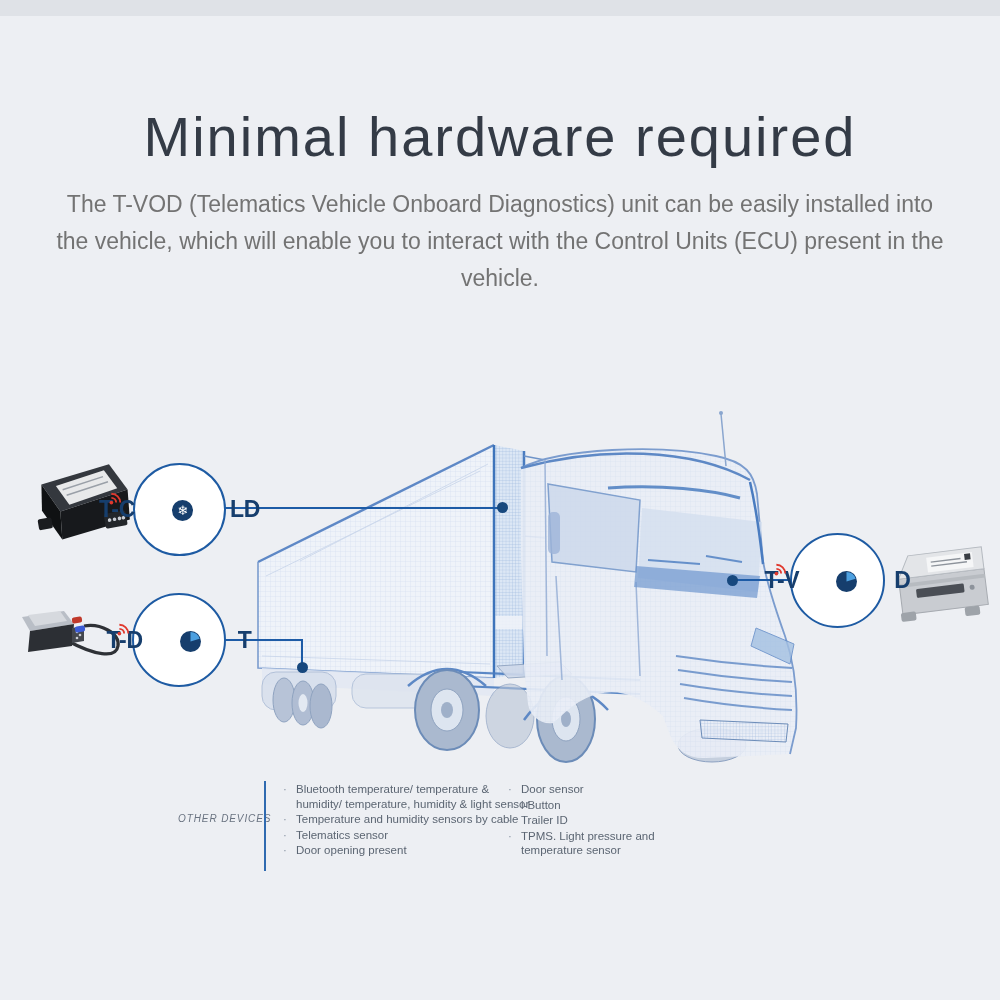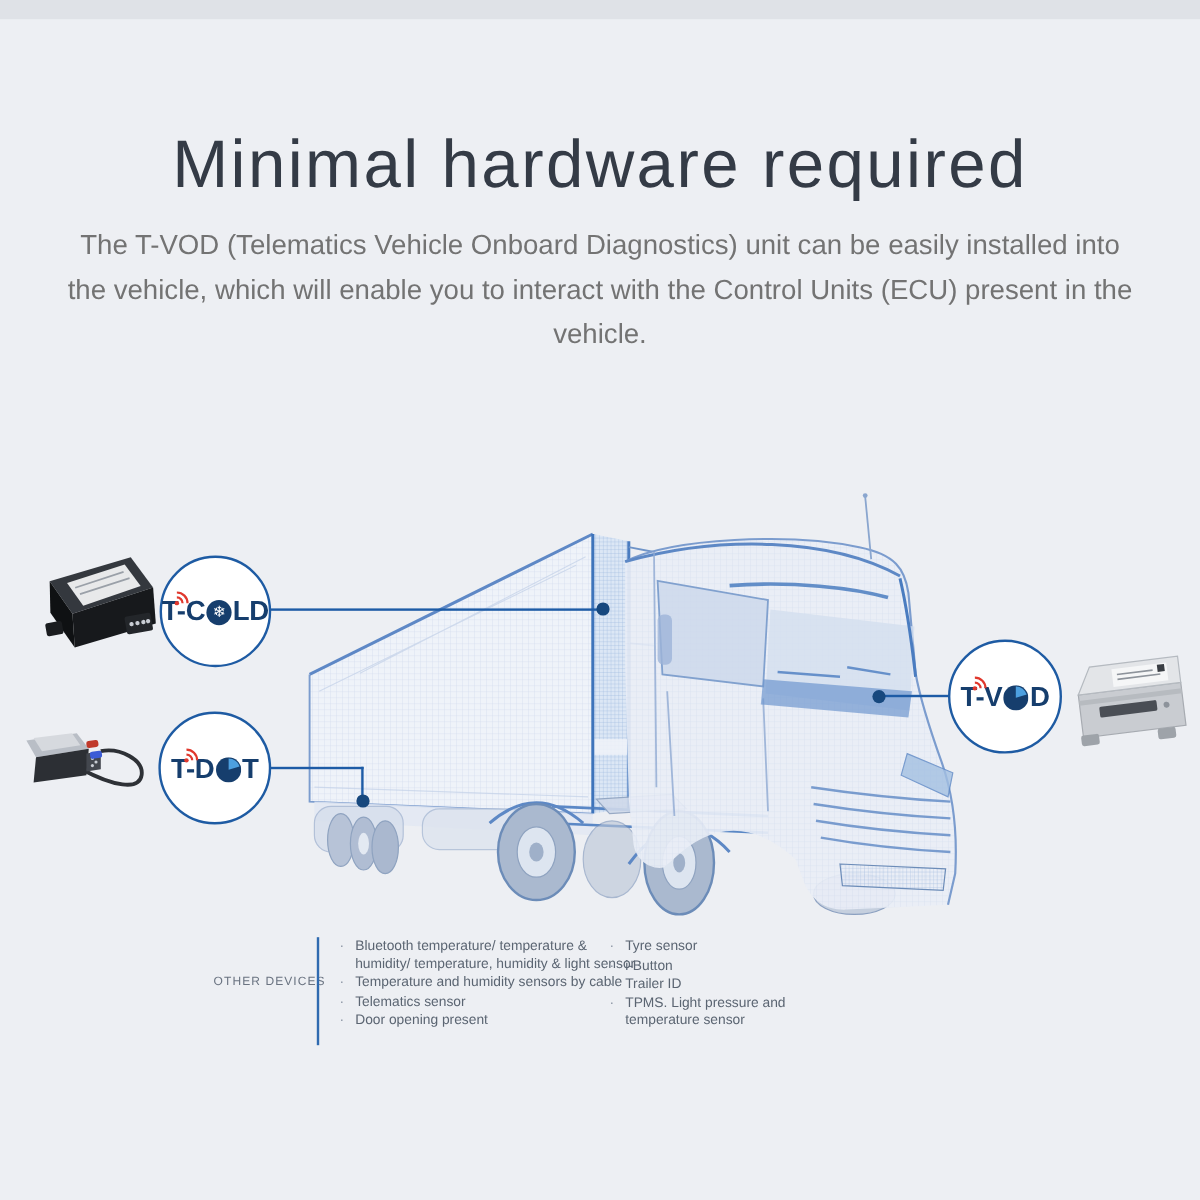--- a/index.html
+++ b/index.html
@@ -19,31 +19,31 @@
   .conn.h{height:2px;}
   .conn.v{width:2px;}
   .conn-dot{position:absolute;width:11px;height:11px;border-radius:50%;
             background:#17487e;z-index:4;}
 
   .badge{position:absolute;background:#ffffff;border:2.5px solid #1e5ba3;
          border-radius:50%;display:flex;align-items:center;justify-content:center;
          z-index:5;box-sizing:border-box;}
   .logo{position:relative;display:flex;align-items:center;
         font-weight:bold;font-size:23px;letter-spacing:-0.3px;color:#163e6d;
-        white-space:nowrap;}
+        white-space:nowrap;gap:36px;}
   .logo .oicon{display:inline-flex;align-items:center;justify-content:center;
                width:21px;height:21px;margin:0 1px;transform:translateY(1px);}
   .logo .snow{width:21px;height:21px;border-radius:50%;background:#163e6d;
               color:#ffffff;font-size:13px;line-height:21px;text-align:center;
               font-family:"DejaVu Sans",sans-serif;}
   .logo .signal{position:absolute;left:10px;top:-4px;}
 
   
   .od-label{position:absolute;left:178px;top:797px;font-size:10px;
-            letter-spacing:0.9px;color:#6a7381;}
+            letter-spacing:0.9px;color:#6a7381;font-style:italic;}
   .od-divider{position:absolute;left:264px;top:765px;width:2px;height:90px;
               background:#2f6ab0;}
   .dev-list{position:absolute;top:766px;margin:0;padding:0;list-style:none;
             font-size:11.5px;line-height:14.5px;color:#5b6572;}
   .dev-list.col1{left:283px;width:250px;}
   .dev-list.col2{left:508px;width:180px;}
   .dev-list li{display:flex;align-items:flex-start;margin:0 0 1px 0;}
   .dev-list .bullet{width:13px;flex:0 0 13px;color:#8a94a3;text-align:left;}
   .dev-list .txt{white-space:pre-line;}
 </style>
@@ -261,21 +261,21 @@
         <span class="txt">Telematics sensor</span>
       </li>
       <li>
         <span class="bullet">·</span>
         <span class="txt">Door opening present</span>
       </li>
     </ul>
   <ul class="dev-list col2">
       <li>
         <span class="bullet">·</span>
-        <span class="txt">Tyre sensor</span>
+        <span class="txt">Door sensor</span>
       </li>
       <li>
         <span class="bullet">·</span>
         <span class="txt">i-Button</span>
       </li>
       <li>
         <span class="bullet">·</span>
         <span class="txt">Trailer ID</span>
       </li>
       <li>

